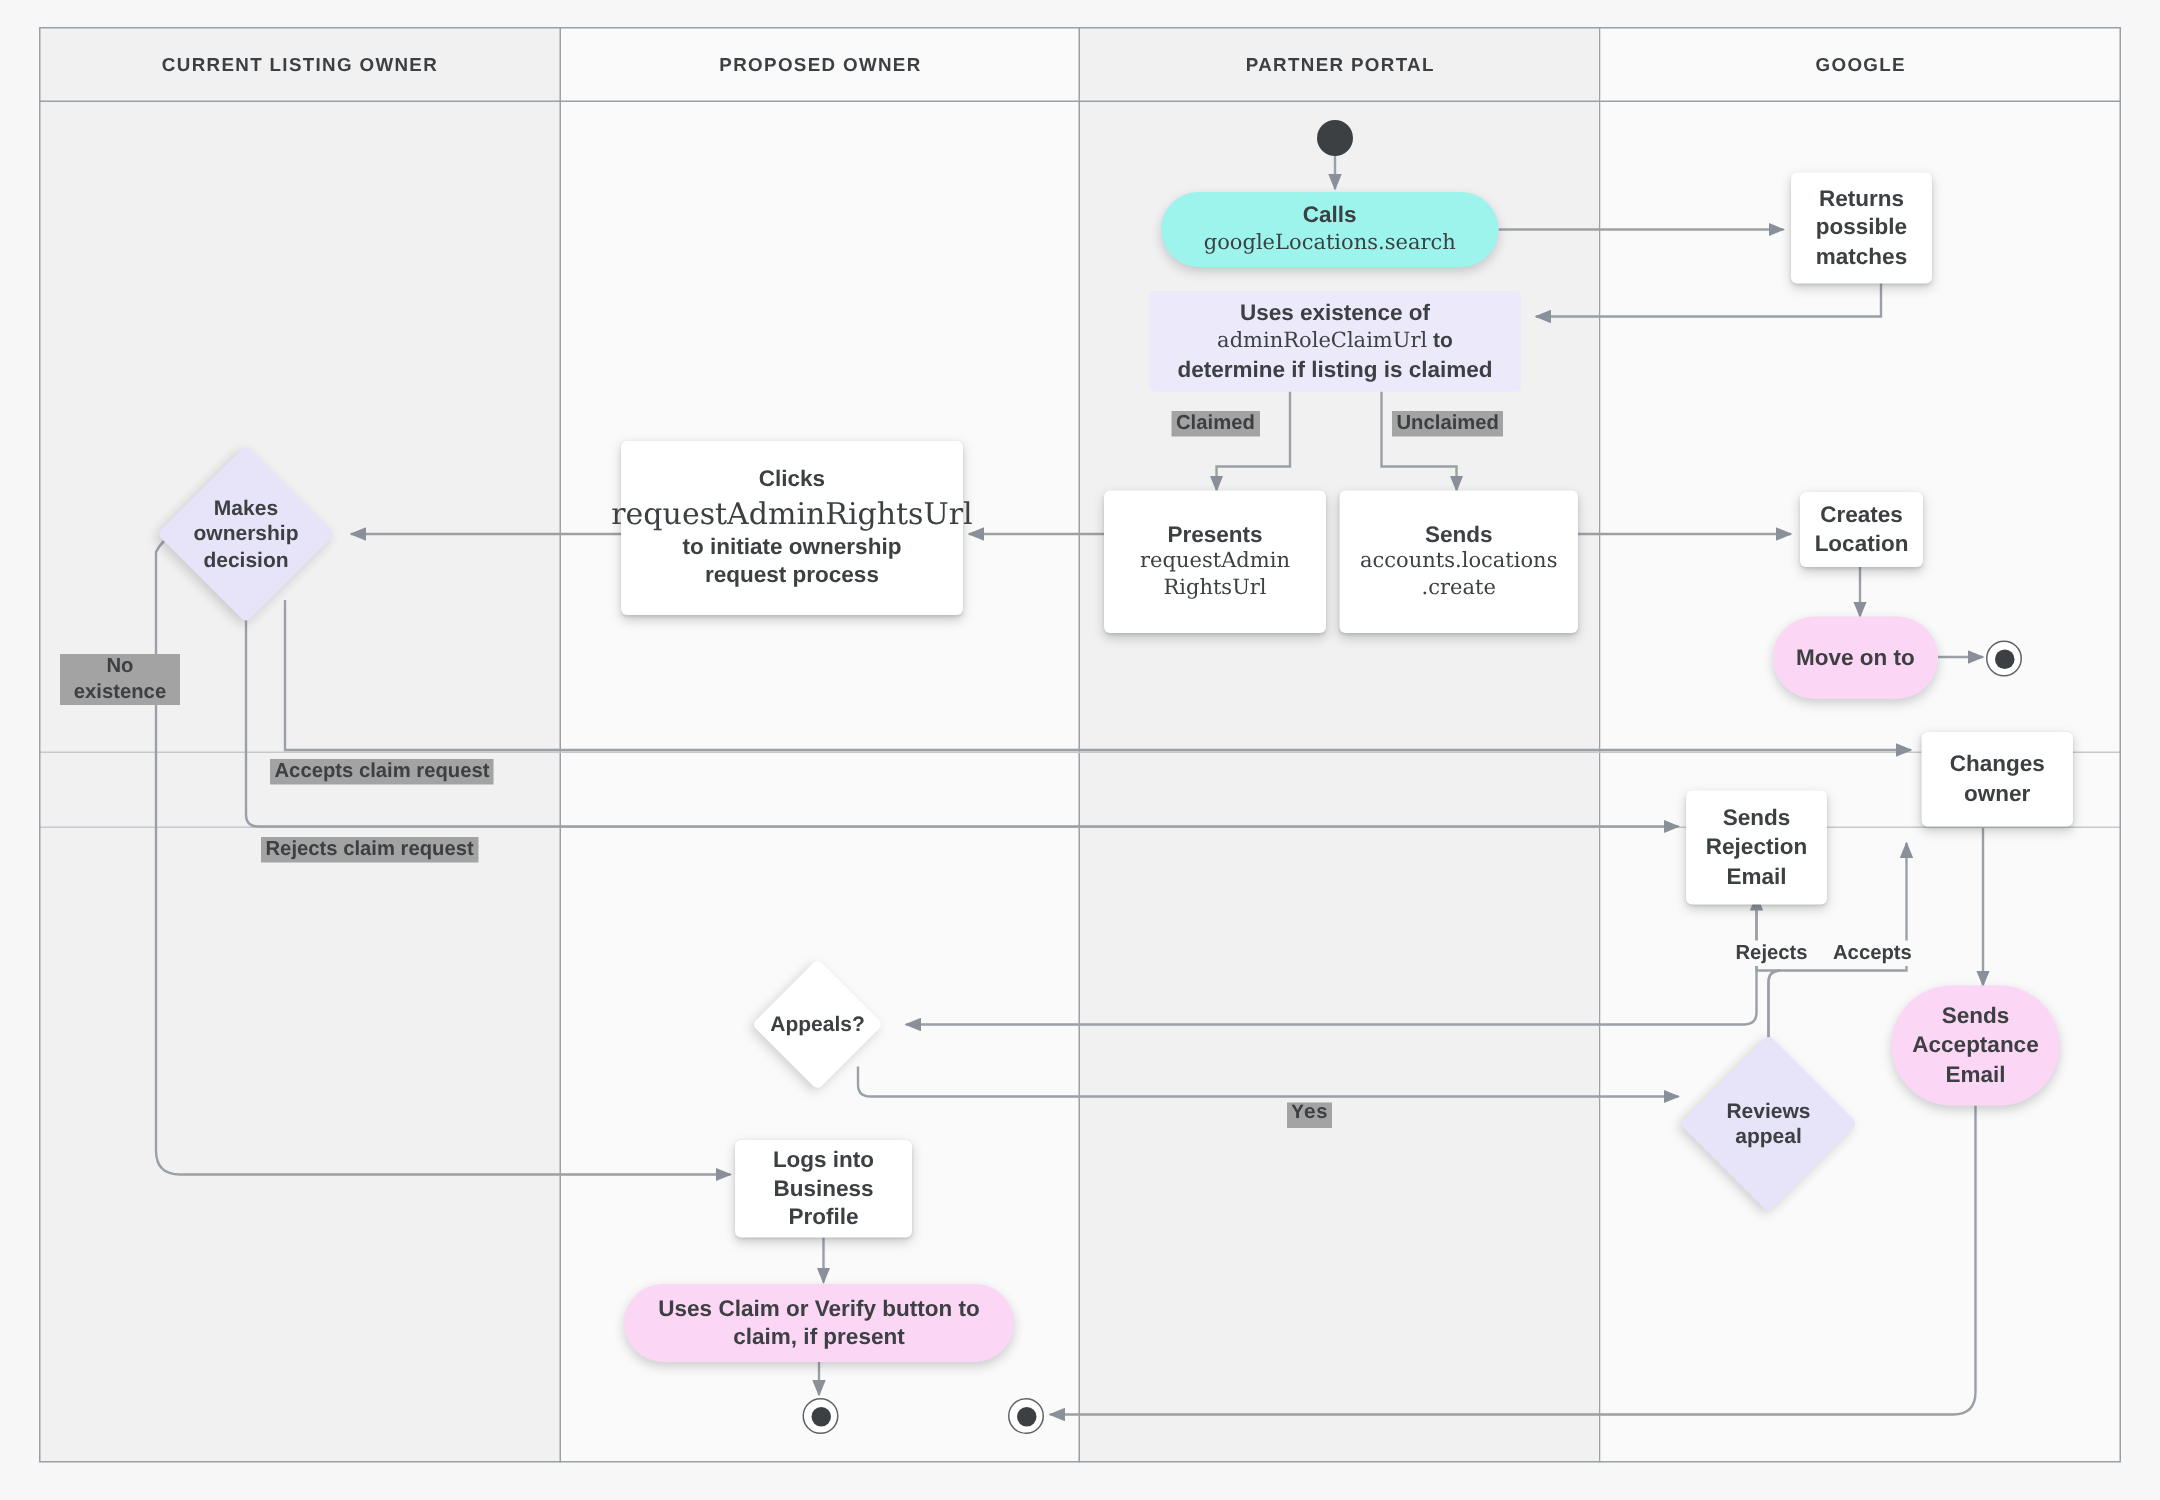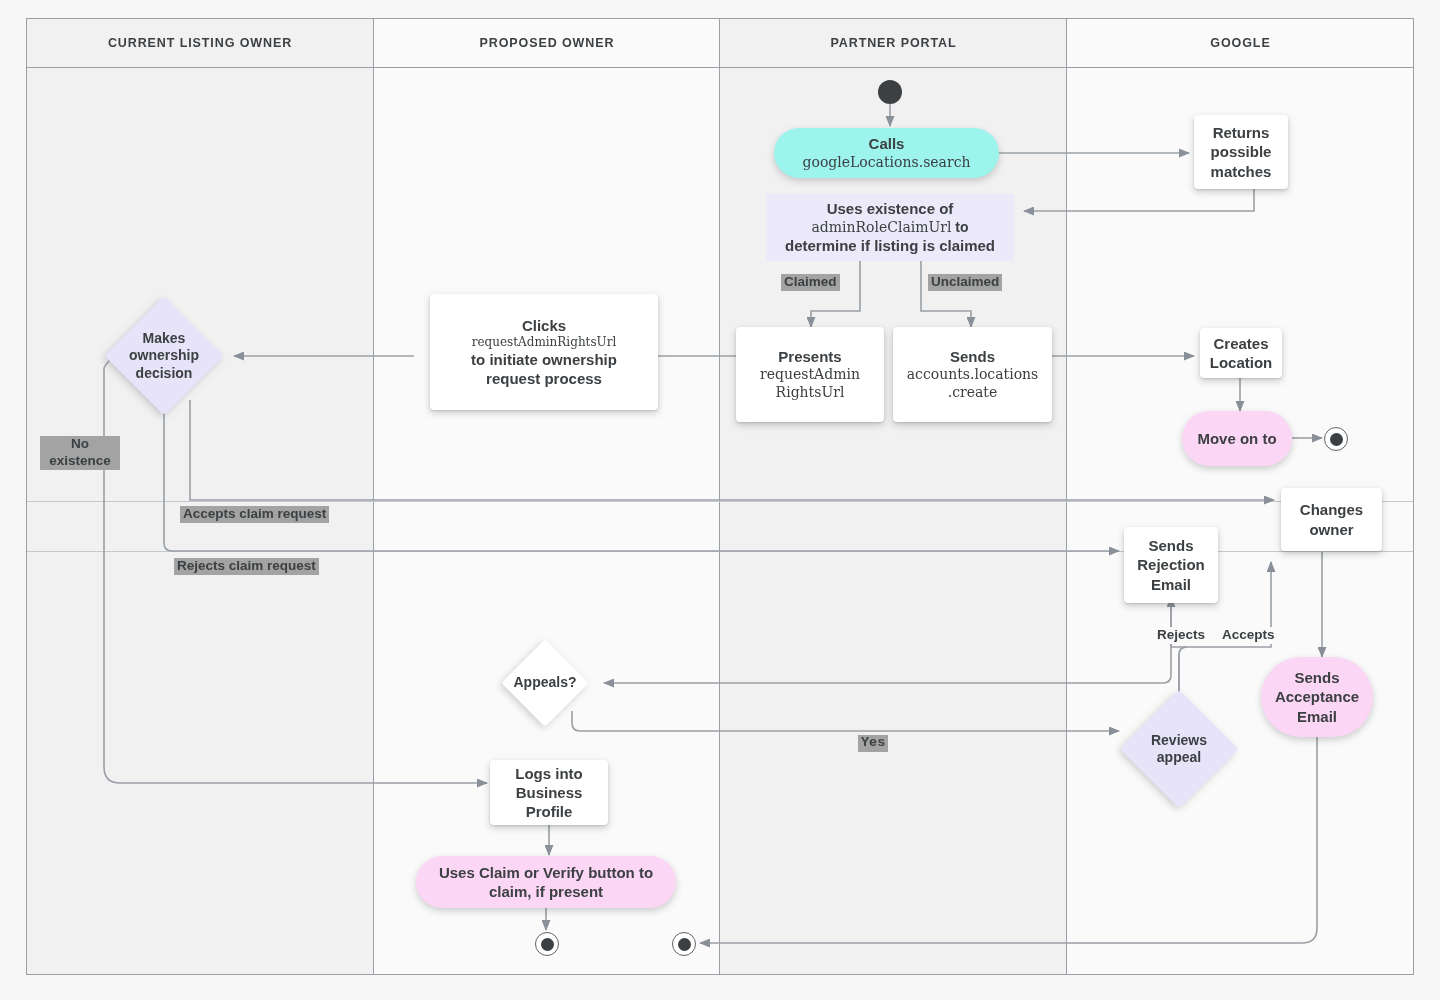--- a/index.html
+++ b/index.html
@@ -202,23 +202,23 @@
     <div class="t-bold">Sends</div>
     <div class="mono" style="font-size:14px;white-space:pre-line;text-align:center;">accounts.locations
 .create</div>
   </div>
 
   <div class="node box fs15 t-bold" style="left:1200px;top:328px;width:82px;height:50px;white-space:pre-line;">Creates
 Location</div>
 
   <div class="node pill pink fs15 t-bold" style="left:1182px;top:411px;width:110px;height:55px;">Move on to</div>
 
-  <div class="node box fs15" style="left:414px;top:294px;width:228px;height:116px;flex-direction:column;margin-left:16px;">
+  <div class="node box fs15" style="left:414px;top:294px;width:228px;height:116px;flex-direction:column;">
     <div class="t-bold">Clicks</div>
-    <div class="mono" style="font-size:12px;">requestAdminRightsUrl</div>
+    <div class="mono" style="font-size:20px;">requestAdminRightsUrl</div>
     <div class="t-bold" style="white-space:pre-line;text-align:center;">to initiate ownership
 request process</div>
   </div>
 
   <div class="diamond-wrap" style="left:122px;top:314px;width:84px;height:84px;">
     <div class="diamond lavfill"></div>
     <div class="diamond-label fs14 t-bold" style="white-space:pre-line;width:130px;left:-23px;">Makes
 ownership
 decision</div>
   </div>

